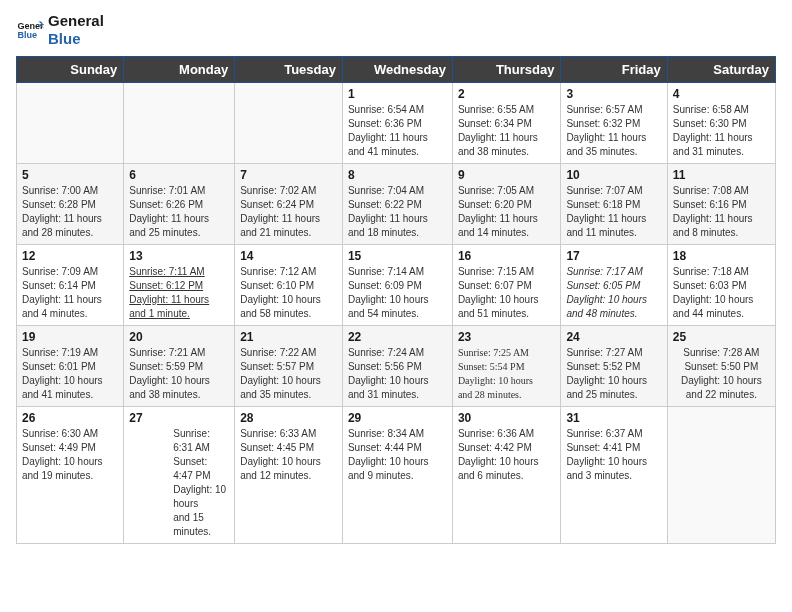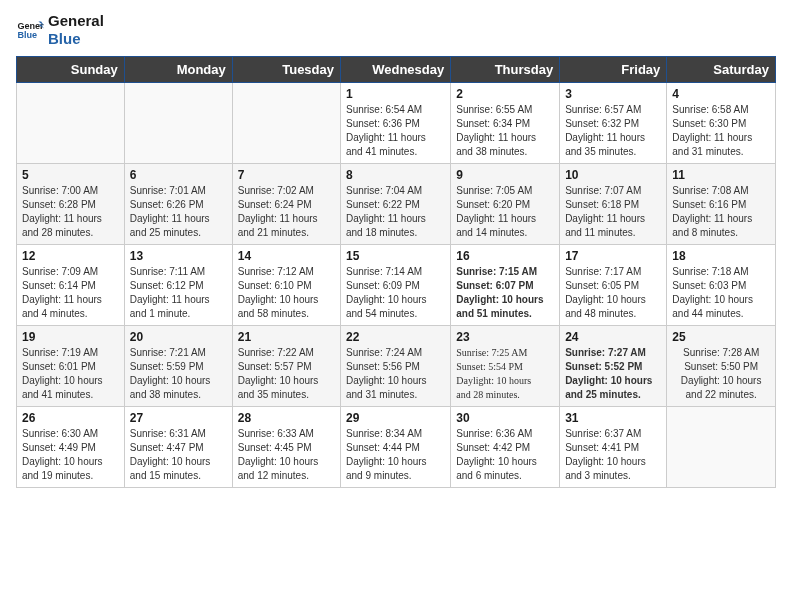--- a/index.html
+++ b/index.html
@@ -204,49 +204,49 @@
         <tr>
           <td>
             <span class="day-num">12</span>
             <div class="day-info" style="white-space: pre-line;">Sunrise: 7:09 AM
 Sunset: 6:14 PM
 Daylight: 11 hours
 and 4 minutes.</div>
           </td>
           <td>
             <span class="day-num">13</span>
-            <div class="day-info" style="white-space: pre-line;">Sunrise: 7:11 AM
+            <div class="day-info" style="white-space: pre-line; text-decoration: underline;">Sunrise: 7:11 AM
 Sunset: 6:12 PM
 Daylight: 11 hours
 and 1 minute.</div>
           </td>
           <td>
             <span class="day-num">14</span>
             <div class="day-info" style="white-space: pre-line;">Sunrise: 7:12 AM
 Sunset: 6:10 PM
 Daylight: 10 hours
 and 58 minutes.</div>
           </td>
           <td>
             <span class="day-num">15</span>
             <div class="day-info" style="white-space: pre-line;">Sunrise: 7:14 AM
 Sunset: 6:09 PM
 Daylight: 10 hours
 and 54 minutes.</div>
           </td>
           <td>
             <span class="day-num">16</span>
-            <div class="day-info" style="white-space: pre-line; font-weight: bold;">Sunrise: 7:15 AM
+            <div class="day-info" style="white-space: pre-line;">Sunrise: 7:15 AM
 Sunset: 6:07 PM
 Daylight: 10 hours
 and 51 minutes.</div>
           </td>
           <td>
             <span class="day-num">17</span>
-            <div class="day-info" style="white-space: pre-line;">Sunrise: 7:17 AM
+            <div class="day-info" style="white-space: pre-line; font-style: italic;">Sunrise: 7:17 AM
 Sunset: 6:05 PM
 Daylight: 10 hours
 and 48 minutes.</div>
           </td>
           <td>
             <span class="day-num">18</span>
             <div class="day-info" style="white-space: pre-line;">Sunrise: 7:18 AM
 Sunset: 6:03 PM
 Daylight: 10 hours
 and 44 minutes.</div>
@@ -283,21 +283,21 @@
           </td>
           <td>
             <span class="day-num">23</span>
             <div class="day-info" style="white-space: pre-line; font-family: Liberation Serif, serif;">Sunrise: 7:25 AM
 Sunset: 5:54 PM
 Daylight: 10 hours
 and 28 minutes.</div>
           </td>
           <td>
             <span class="day-num">24</span>
-            <div class="day-info" style="white-space: pre-line; font-weight: bold;">Sunrise: 7:27 AM
+            <div class="day-info" style="white-space: pre-line;">Sunrise: 7:27 AM
 Sunset: 5:52 PM
 Daylight: 10 hours
 and 25 minutes.</div>
           </td>
           <td>
             <span class="day-num">25</span>
             <div class="day-info" style="white-space: pre-line; text-align: center;">Sunrise: 7:28 AM
 Sunset: 5:50 PM
 Daylight: 10 hours
 and 22 minutes.</div>
@@ -306,21 +306,21 @@
         <tr>
           <td>
             <span class="day-num">26</span>
             <div class="day-info" style="white-space: pre-line;">Sunrise: 6:30 AM
 Sunset: 4:49 PM
 Daylight: 10 hours
 and 19 minutes.</div>
           </td>
           <td>
             <span class="day-num">27</span>
-            <div class="day-info" style="white-space: pre-line;">Sunrise: 6:31 AM
+            <div class="day-info" style="white-space: pre-line; margin-left: 44px;">Sunrise: 6:31 AM
 Sunset: 4:47 PM
 Daylight: 10 hours
 and 15 minutes.</div>
           </td>
           <td>
             <span class="day-num">28</span>
             <div class="day-info" style="white-space: pre-line;">Sunrise: 6:33 AM
 Sunset: 4:45 PM
 Daylight: 10 hours
 and 12 minutes.</div>

